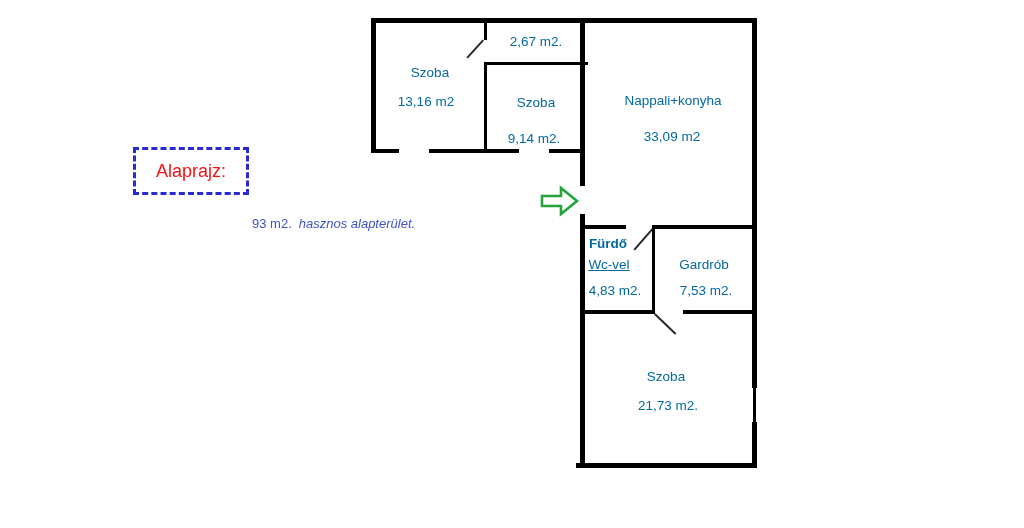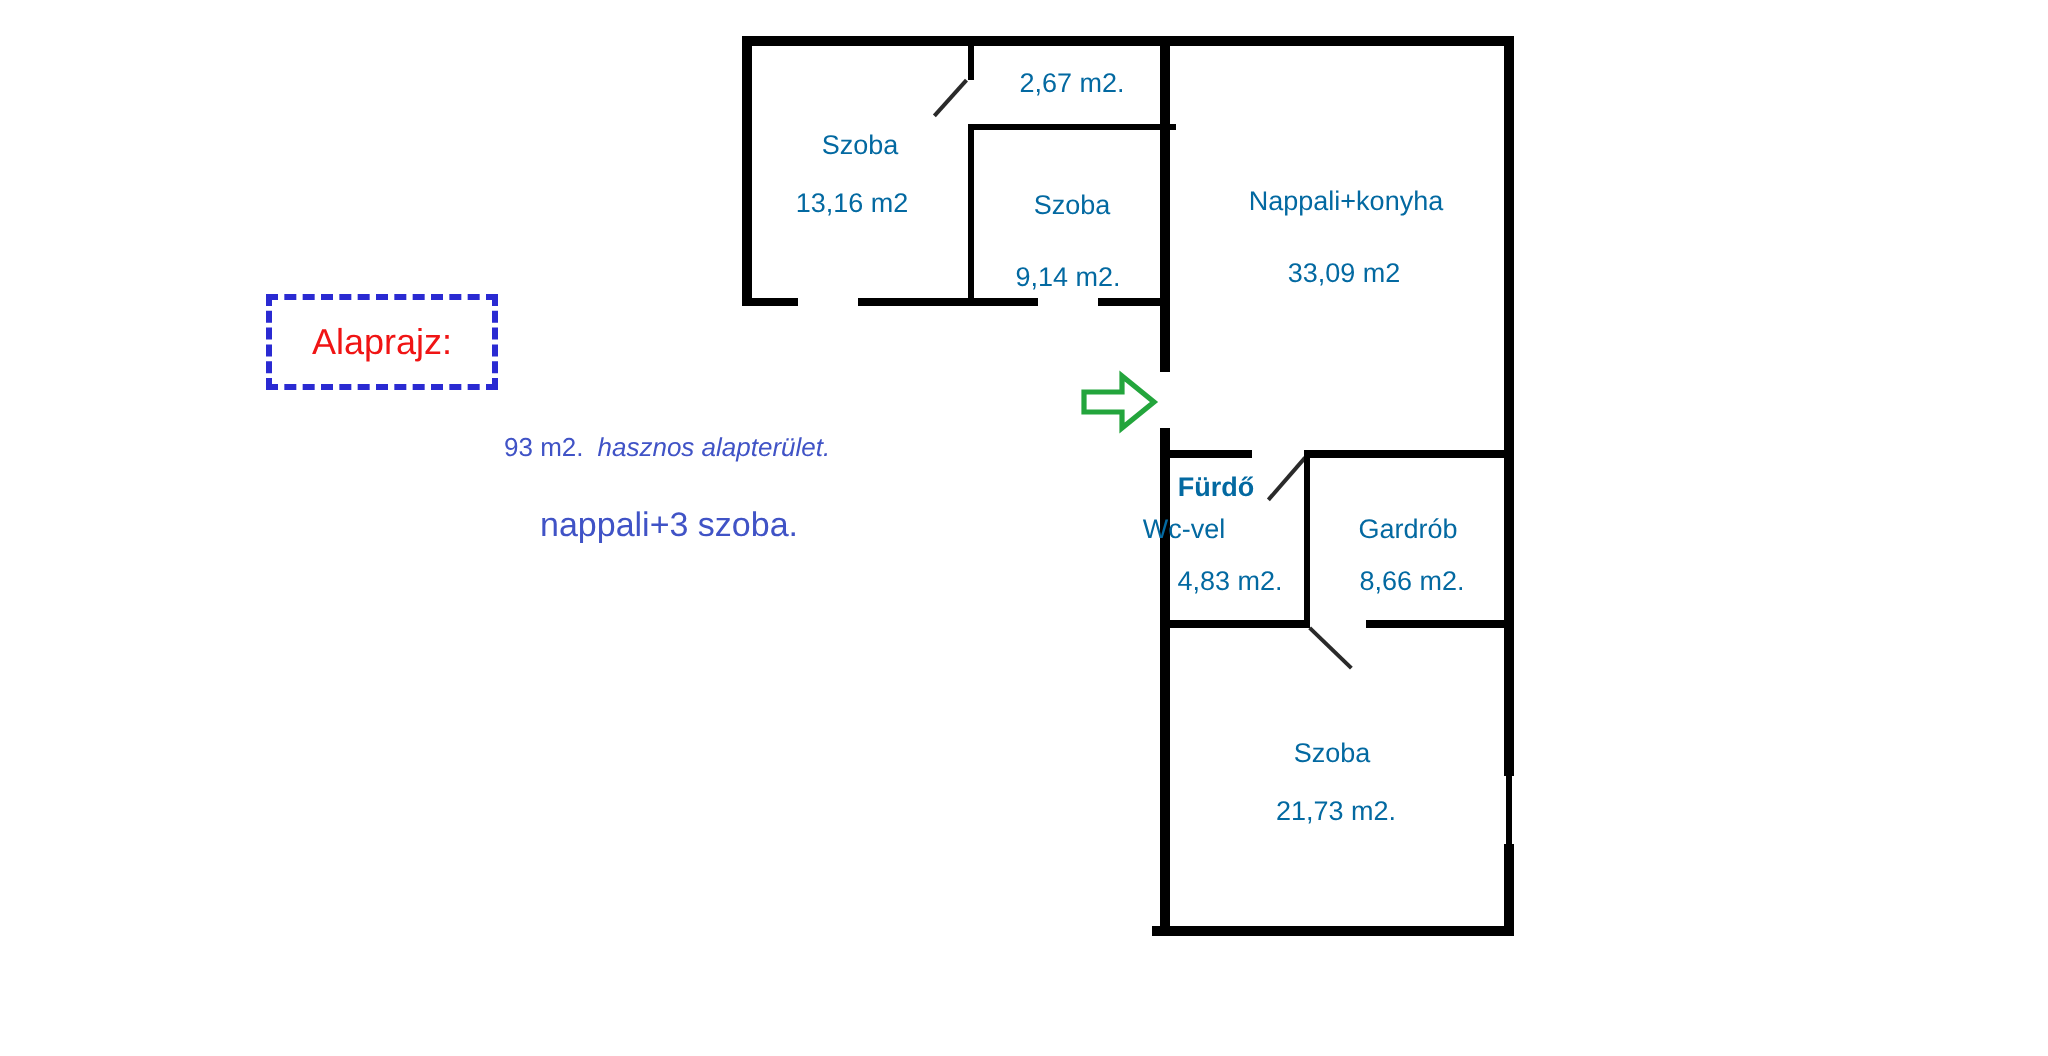--- a/index.html
+++ b/index.html
@@ -78,36 +78,35 @@
 
   <div class="legend-box">
     <span class="legend-title">Alaprajz:</span>
   </div>
 
   <div class="area-line">
     <span class="area-value">93 m2.</span>
     <span class="area-note">hasznos alapterület.</span>
   </div>
 
-  <div class="layout-line">nappali+3 szoba.</div>
 
   <div class="label" style="left:430px;top:66px;">Szoba</div>
   <div class="label" style="left:426px;top:95px;">13,16 m2</div>
 
   <div class="label" style="left:536px;top:35px;">2,67 m2.</div>
 
   <div class="label" style="left:536px;top:96px;">Szoba</div>
   <div class="label" style="left:534px;top:132px;">9,14 m2.</div>
 
   <div class="label" style="left:673px;top:94px;">Nappali+konyha</div>
   <div class="label" style="left:672px;top:130px;">33,09 m2</div>
 
   <div class="label" style="left:608px;top:237px;font-weight:bold;">Fürdő</div>
-  <div class="label" style="left:592px;top:258px;">Wc-vel</div>
+  <div class="label" style="left:609px;top:258px;text-decoration:underline;">Wc-vel</div>
   <div class="label" style="left:615px;top:284px;">4,83 m2.</div>
 
   <div class="label" style="left:704px;top:258px;">Gardrób</div>
-  <div class="label" style="left:706px;top:284px;">8,66 m2.</div>
+  <div class="label" style="left:706px;top:284px;">7,53 m2.</div>
 
   <div class="label" style="left:666px;top:370px;">Szoba</div>
   <div class="label" style="left:668px;top:399px;">21,73 m2.</div>
 
 </div>
 
 </body></html>

